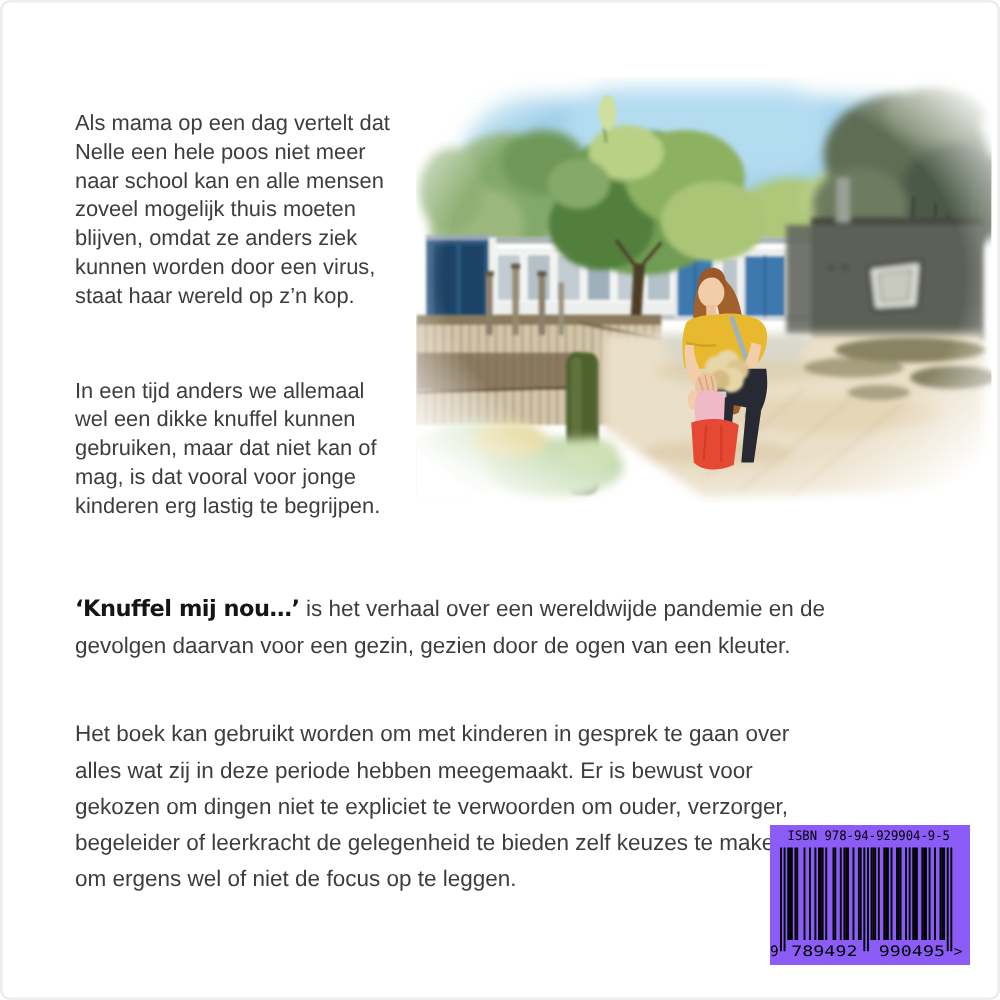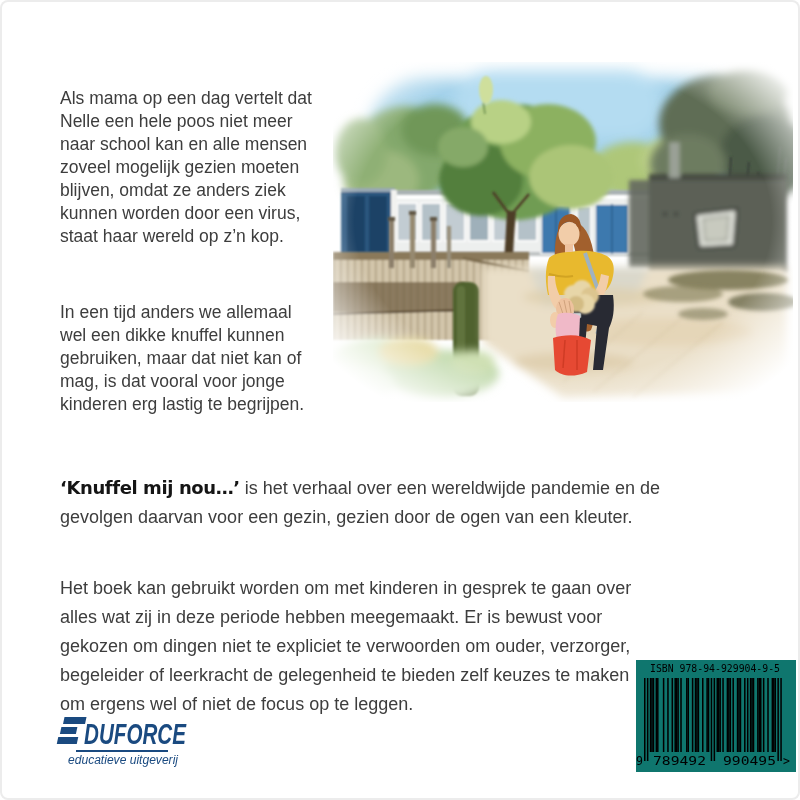--- a/index.html
+++ b/index.html
@@ -31,35 +31,35 @@
     text-align:center;
   }
   
   .illustration{position:absolute;left:333px;top:62px;width:460px;height:340px;}
   
   .logo{position:absolute;left:56px;top:710px;width:200px;height:60px;}
   .logo svg text{fill:#1a4a80;}
   .brand-text{font-family:"Liberation Sans",sans-serif;font-weight:bold;font-style:italic;font-size:29px;}
   .tagline-text{font-family:"Liberation Sans",sans-serif;font-style:italic;font-size:12px;}
   
-  .barcode{position:absolute;left:636px;top:660px;width:160px;height:112px;background:#0f766e;}
+  .barcode{position:absolute;left:616px;top:660px;width:160px;height:112px;background:#8b5cf6;}
   .bc-isbn{font-family:"DejaVu Sans Mono",monospace;font-size:10.5px;fill:#000;}
   .bc-digits{font-family:"DejaVu Sans Mono",monospace;font-size:11.5px;fill:#000;}
   #bars rect{fill:#000;}
 </style>
 </head>
 <body>
 
 <div class="page">
 
   <div class="intro">
     <p>Als mama op een dag vertelt dat
 Nelle een hele poos niet meer
 naar school kan en alle mensen
-zoveel mogelijk gezien moeten
+zoveel mogelijk thuis moeten
 blijven, omdat ze anders ziek
 kunnen worden door een virus,
 staat haar wereld op z’n kop.</p>
     <p>In een tijd anders we allemaal
 wel een dikke knuffel kunnen
 gebruiken, maar dat niet kan of
 mag, is dat vooral voor jonge
 kinderen erg lastig te begrijpen.</p>
   </div>
 
@@ -256,32 +256,20 @@
   <div class="blurb">
     <p><span class="title-quote">‘Knuffel mij nou…’</span><span> is het verhaal over een wereldwijde pandemie en de
 gevolgen daarvan voor een gezin, gezien door de ogen van een kleuter.</span></p>
     <p>Het boek kan gebruikt worden om met kinderen in gesprek te gaan over
 alles wat zij in deze periode hebben meegemaakt. Er is bewust voor
 gekozen om dingen niet te expliciet te verwoorden om ouder, verzorger,
 begeleider of leerkracht de gelegenheid te bieden zelf keuzes te maken
 om ergens wel of niet de focus op te leggen.</p>
   </div>
 
-  <div class="logo">
-    <svg width="200" height="60" viewBox="0 0 200 60" xmlns="http://www.w3.org/2000/svg">
-      <g transform="translate(10,0) skewX(-12)" fill="#1a4a80">
-        <rect x="0" y="7" width="22" height="7"></rect>
-        <rect x="-1" y="17" width="16" height="7"></rect>
-        <rect x="-2" y="27" width="20" height="7"></rect>
-      </g>
-      <text class="brand-text" x="28" y="34" textLength="102" lengthAdjust="spacingAndGlyphs">DUFORCE</text>
-      <rect x="20" y="40" width="92" height="2" fill="#1a4a80"></rect>
-      <text class="tagline-text" x="12" y="54" textLength="110" lengthAdjust="spacingAndGlyphs">educatieve uitgeverij</text>
-    </svg>
-  </div>
 
   <div class="barcode">
     <svg width="158" height="108" viewBox="0 0 158 108" xmlns="http://www.w3.org/2000/svg">
       <text class="bc-isbn" x="79" y="12" text-anchor="middle" textLength="130" lengthAdjust="spacingAndGlyphs">ISBN 978-94-929904-9-5</text>
       <g id="bars" transform="translate(8,18)">
           <rect x="0.00" y="0" width="1.51" height="83"></rect>
           <rect x="2.90" y="0" width="1.51" height="83"></rect>
           <rect x="5.80" y="0" width="1.51" height="74"></rect>
           <rect x="7.25" y="0" width="1.51" height="74"></rect>
           <rect x="8.70" y="0" width="1.51" height="74"></rect>

